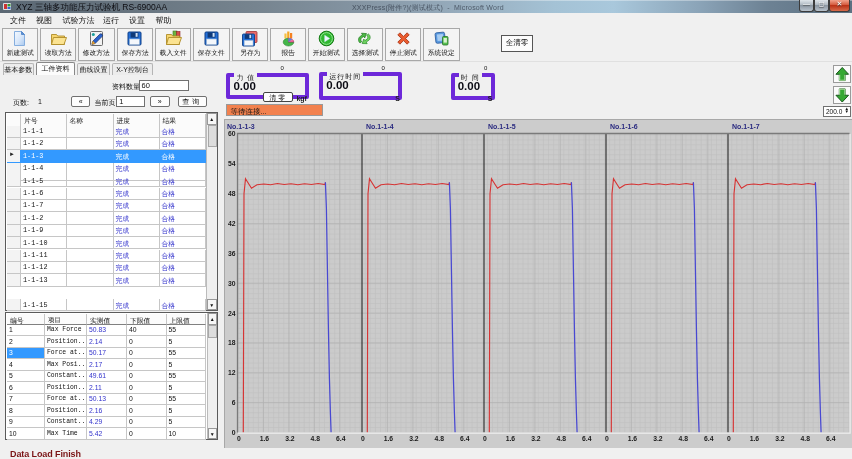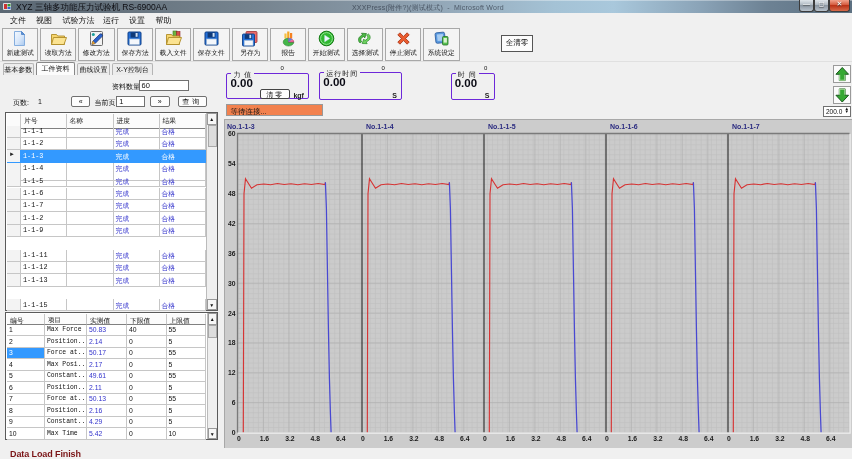--- a/index.html
+++ b/index.html
@@ -33,21 +33,21 @@
 
 
 .tabrow { left:0; top:62px; width:224px; height:13px; }
 .tab { position:absolute; top:1px; height:12px; font-size:7px; color:#111; text-align:center; line-height:12px; background:#ececec; border:1px solid #b5b5b5; border-bottom:none; border-radius:2px 2px 0 0;}
 .tabsel { background:#fcfcfc; border:1px solid #888; border-bottom:none; top:0; height:13px; z-index:2;}
 
 
 .lbl { position:absolute; font-size:7px; color:#111; }
 .tbox { position:absolute; background:#fff; border:1px solid #707070; font-size:7.5px; color:#111; padding-left:2px; }
 .btn { position:absolute; background:#fdfdfd; border:1px solid #707070; border-radius:2px; font-size:7px; color:#111; text-align:center; }
-.gbox { position:absolute; border:1px solid #6d28d9; border-radius:2px; }
+.gbox { position:absolute; border:4px solid #6d28d9; border-radius:2px; }
 .gleg { position:absolute; top:-4px; left:4px; background:#f0f0f0; font-size:7px; color:#111; padding:0 2px; letter-spacing:1px;}
 .gval { position:absolute; left:3px; top:3px; font-size:11.5px; font-weight:bold; color:#0a0a14; }
 .gunit { position:absolute; font-size:7px; font-weight:bold; color:#222; }
 .orange { left:226.4px; top:104.2px; width:96.4px; height:12.1px; background:#f2814e; border:1px solid #999;
   font-size:7.5px; color:#151515; padding:1.5px 0 0 3px; }
 
 
 .arrbtn { position:absolute; left:832.5px; width:18.5px; height:18.5px; background:#fbfbfb; border:1px solid #9a9a9a; }
 .spin { position:absolute; left:823px; top:105.5px; width:28px; height:11.5px; background:#fff; border:1px solid #707070; font-size:6.5px; color:#111; padding:1px 0 0 2px; }
 
@@ -296,21 +296,21 @@
 </div>
 <div class="arrbtn" style="top:85.5px">
  <svg width="16.5" height="16.5" viewBox="0 0 17 17">
       <path d="M8.5 15.5L2 8.5h3.5V2h6v6.5H15z" fill="#35a832" stroke="#15541a" stroke-width="1"></path>
       <path d="M5.8 8V2.3h5.4V8" fill="none" stroke="#aadfa0" stroke-width="1.2"></path>
     </svg>
 </div>
 <div class="spin">200.0<span style="position:absolute;right:1px;top:0px;font-size:4.5px;line-height:3px">▲<br>▼</span></div>
 
 <div class="abs tbl1">
-<div class="t1 hdr" style="top:1px;height:15px">
+<div class="t1 hdr" style="top:1px;height:24px">
       <div class="c0"></div>
       <div class="c1">片号</div>
       <div class="c2">名称</div>
       <div class="c3">进度</div>
       <div class="c4">结果</div>
     </div>
 <div class="t1 row" style="top:12.5px;height:12.4px">
       <div class="c0"></div>
       <div class="c1">1-1-1</div>
       <div class="c2"></div>
@@ -364,20 +364,27 @@
 <div class="t1 row" style="top:99.3px;height:12.4px">
       <div class="c0"></div>
       <div class="c1">1-1-2</div>
       <div class="c2"></div>
       <div class="c3 bl">完成</div>
       <div class="c4 bl">合格</div>
     </div>
 <div class="t1 row" style="top:111.7px;height:12.4px">
       <div class="c0"></div>
       <div class="c1">1-1-9</div>
+      <div class="c2"></div>
+      <div class="c3 bl">完成</div>
+      <div class="c4 bl">合格</div>
+    </div>
+<div class="t1 row" style="top:124.1px;height:12.4px">
+      <div class="c0"></div>
+      <div class="c1">1-1-10</div>
       <div class="c2"></div>
       <div class="c3 bl">完成</div>
       <div class="c4 bl">合格</div>
     </div>
 <div class="t1 row" style="top:136.5px;height:12.4px">
       <div class="c0"></div>
       <div class="c1">1-1-11</div>
       <div class="c2"></div>
       <div class="c3 bl">完成</div>
       <div class="c4 bl">合格</div>

